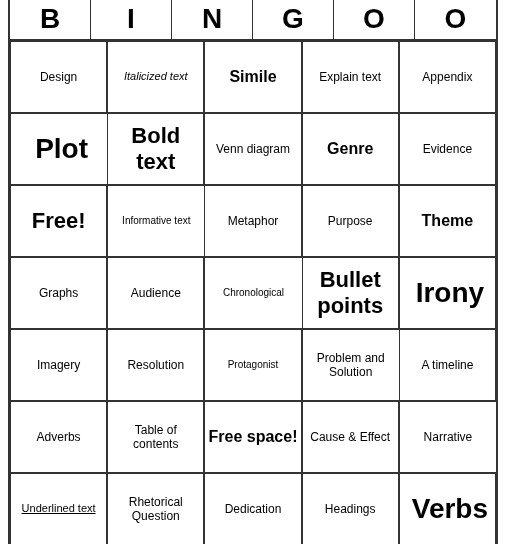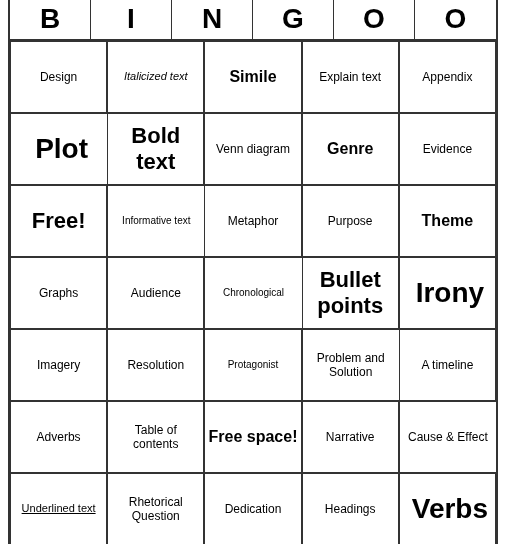--- a/index.html
+++ b/index.html
@@ -160,24 +160,24 @@
       <div class="bingo-cell">
         <span style="font-size:12px;">Adverbs</span>
       </div>
       <div class="bingo-cell">
         <span style="font-size:12px;">Table of contents</span>
       </div>
       <div class="bingo-cell medium-text">
         <span>Free space!</span>
       </div>
       <div class="bingo-cell">
-        <span style="font-size:12px;">Narrative</span>
+        <span style="font-size:12px;">Cause &amp; Effect</span>
       </div>
       <div class="bingo-cell">
-        <span style="font-size:12px;">Cause &amp; Effect</span>
+        <span style="font-size:12px;">Narrative</span>
       </div>
       <div class="bingo-cell underlined">
         <span>Underlined text</span>
       </div>
       <div class="bingo-cell">
         <span style="font-size:12px;text-align:center;">Rhetorical Question</span>
       </div>
       <div class="bingo-cell">
         <span style="font-size:12px;">Dedication</span>
       </div>

